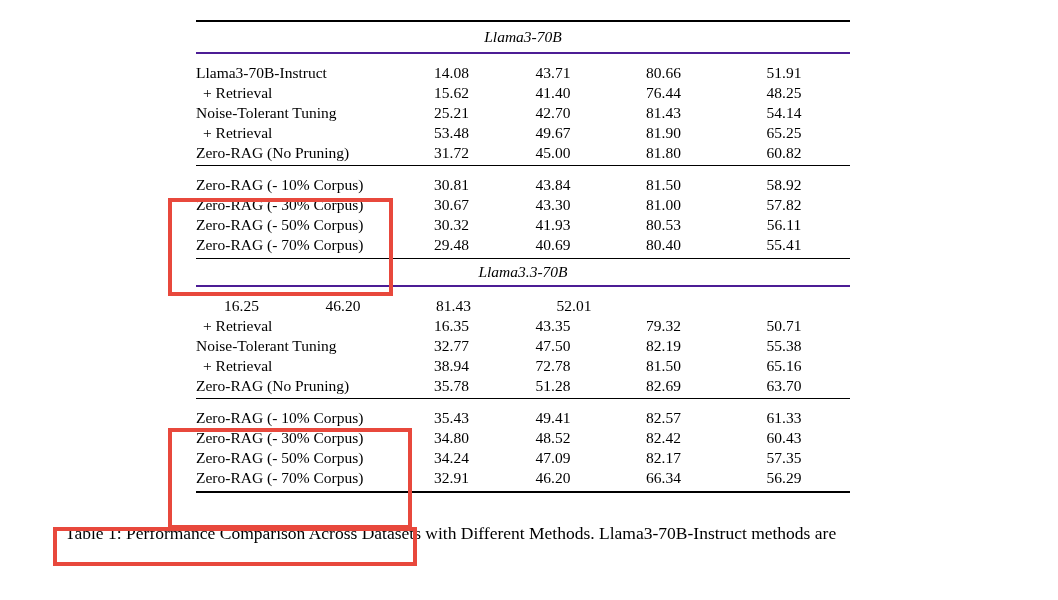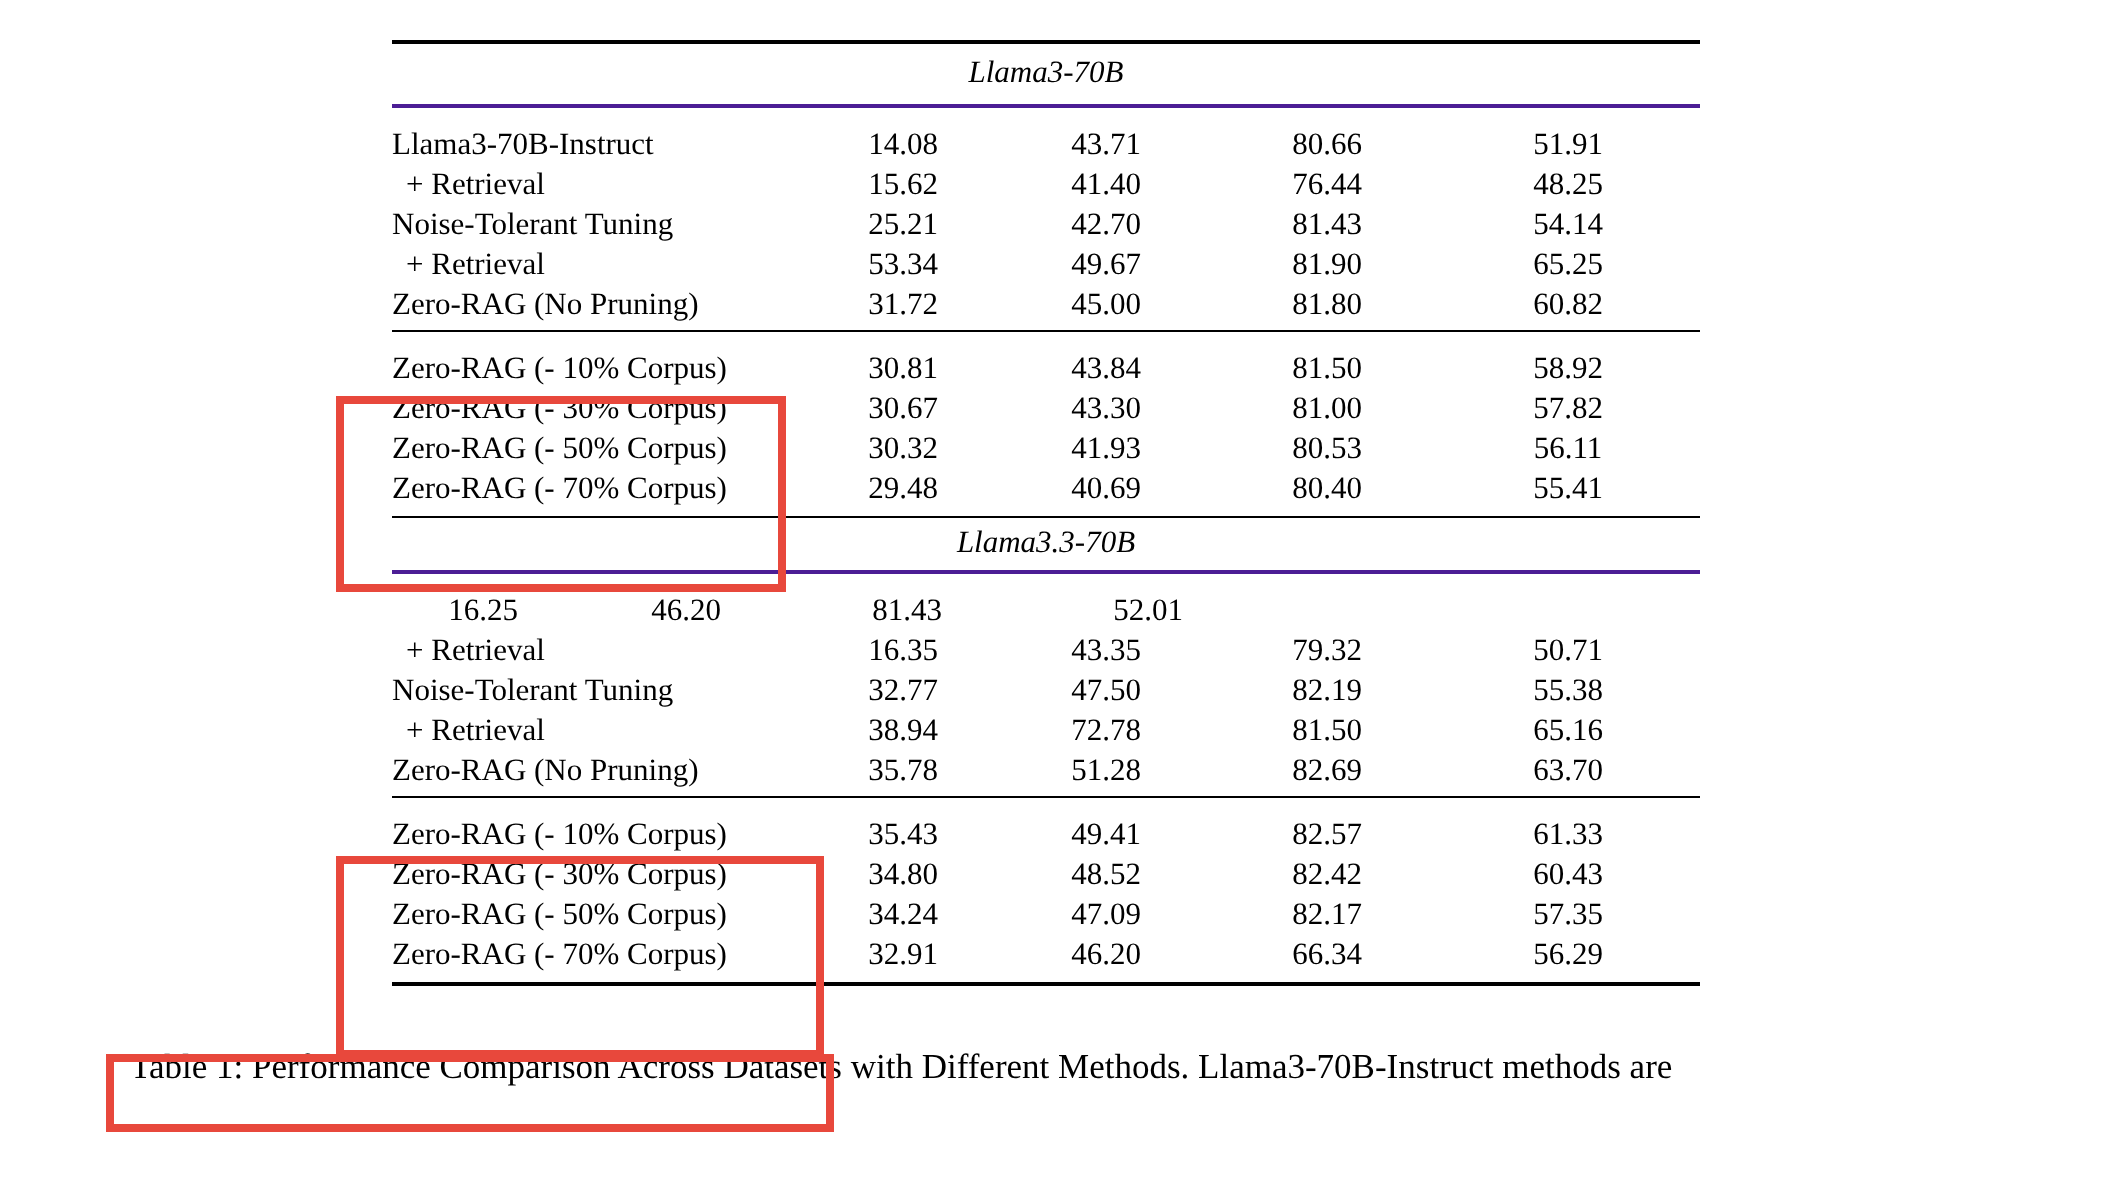--- a/index.html
+++ b/index.html
@@ -67,21 +67,21 @@
     </div>
     <div class="row">
       <span class="cm">Noise-Tolerant Tuning</span>
       <span class="c1">25.21</span>
       <span class="c2">42.70</span>
       <span class="c3">81.43</span>
       <span class="c4">54.14</span>
     </div>
     <div class="row">
       <span class="cm indent">+ Retrieval</span>
-      <span class="c1">53.34</span>
+      <span class="c1">53.48</span>
       <span class="c2">49.67</span>
       <span class="c3">81.90</span>
       <span class="c4">65.25</span>
     </div>
     <div class="row">
       <span class="cm">Zero-RAG (No Pruning)</span>
       <span class="c1">31.72</span>
       <span class="c2">45.00</span>
       <span class="c3">81.80</span>
       <span class="c4">60.82</span>

